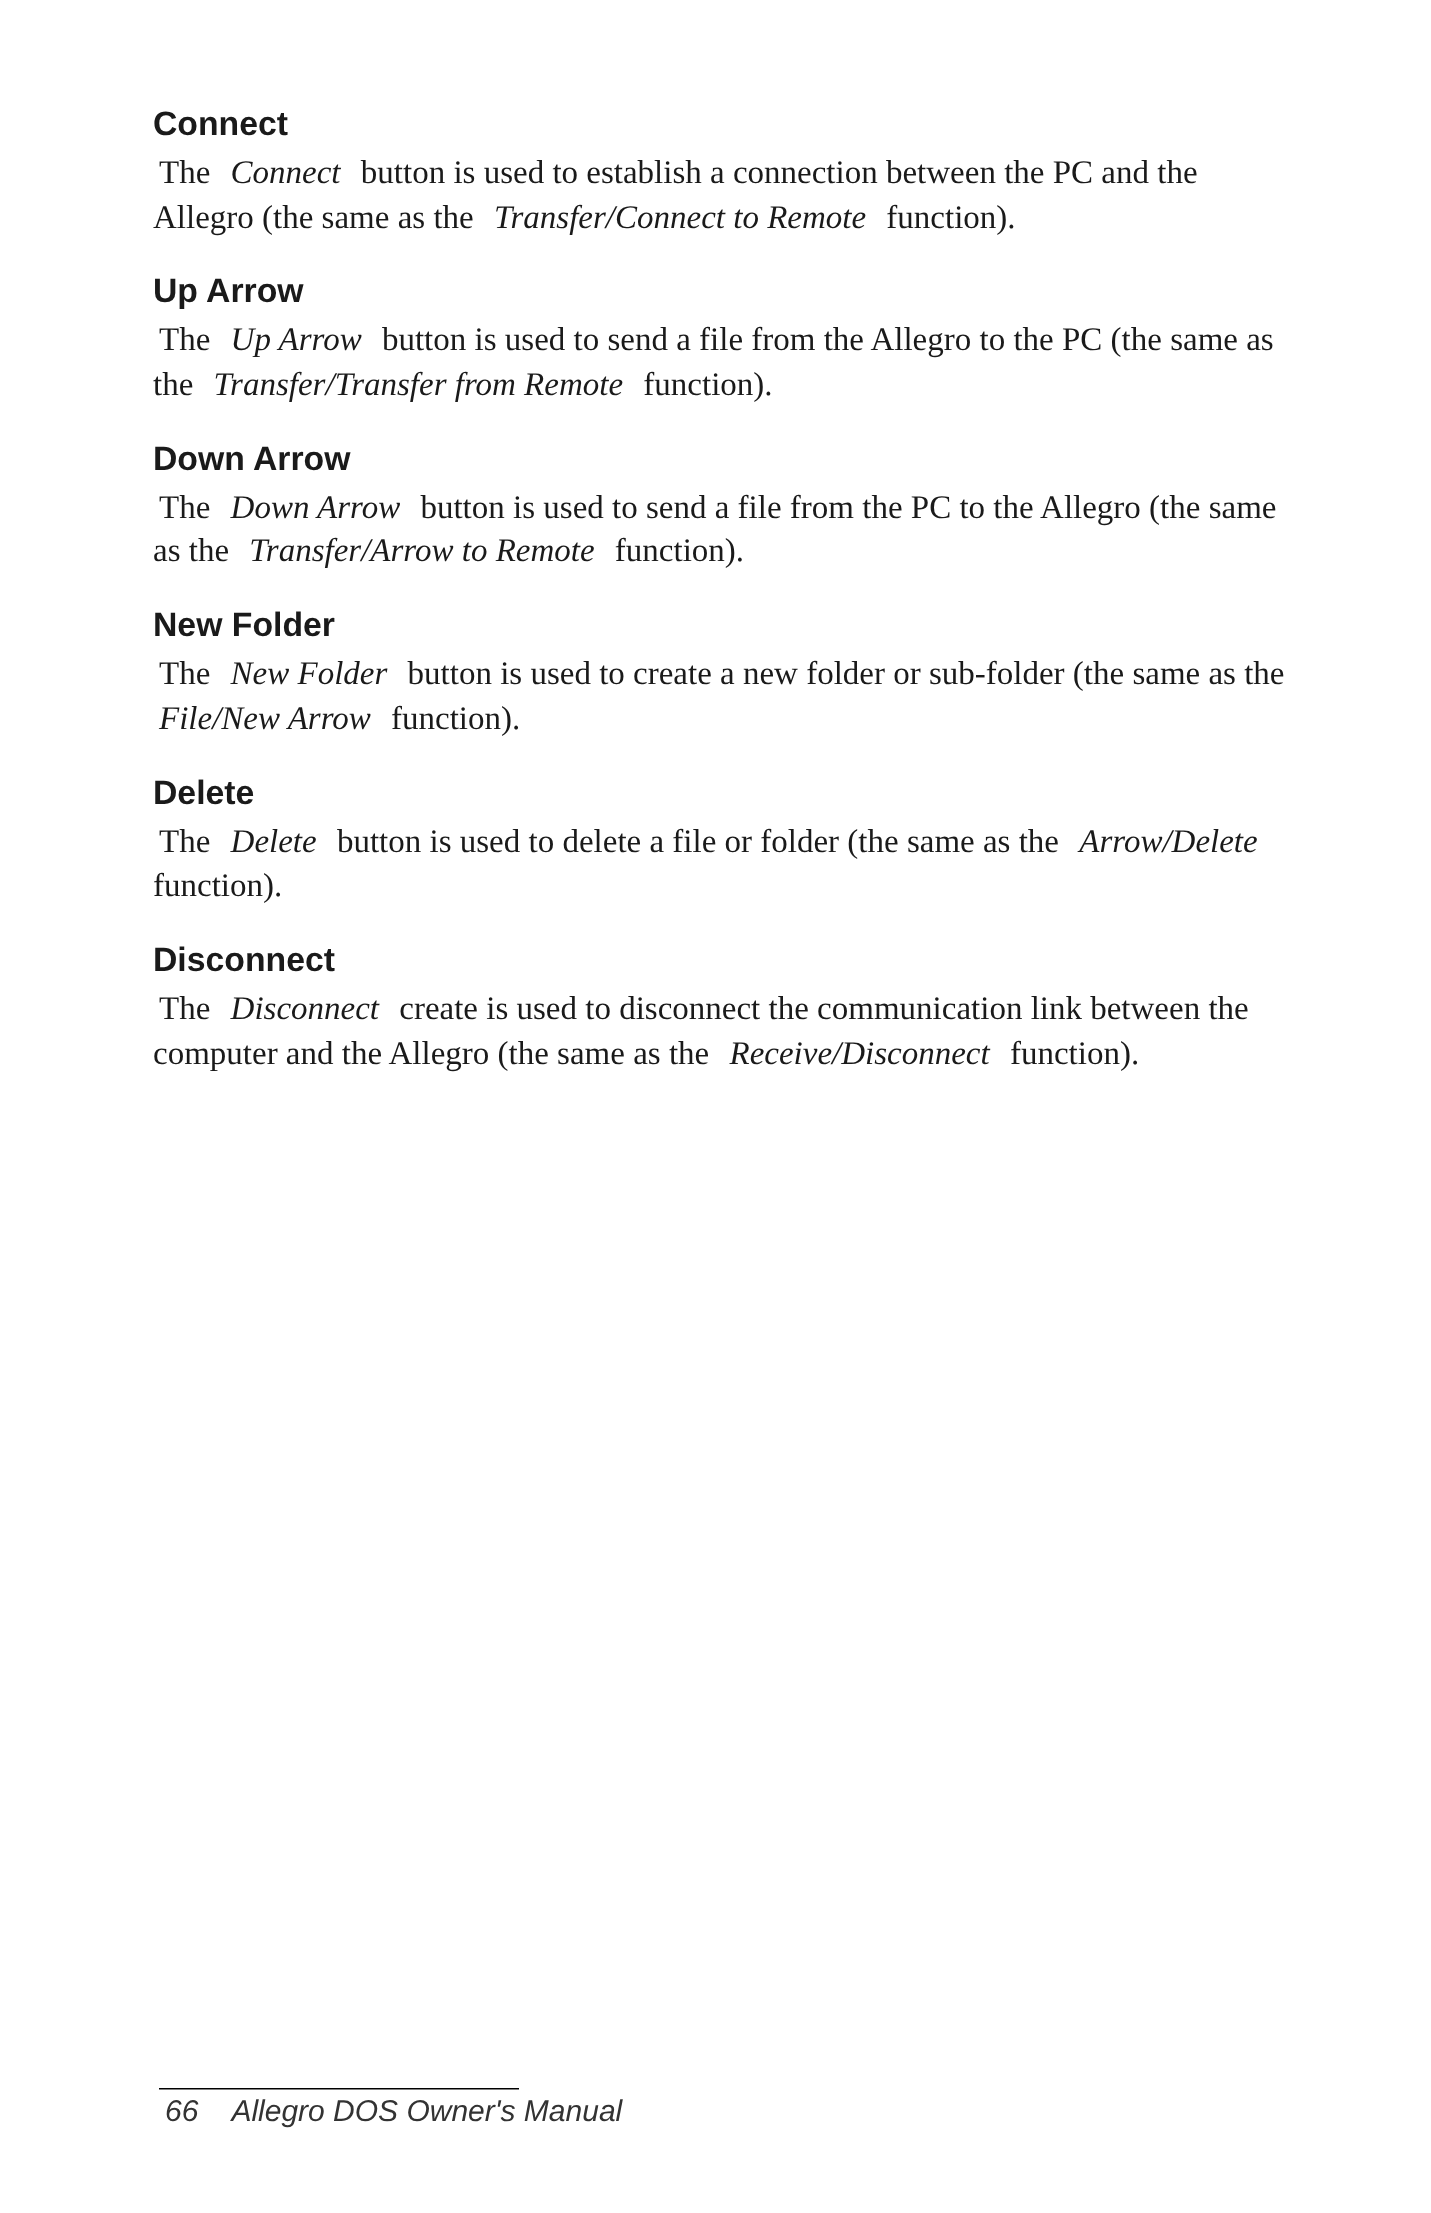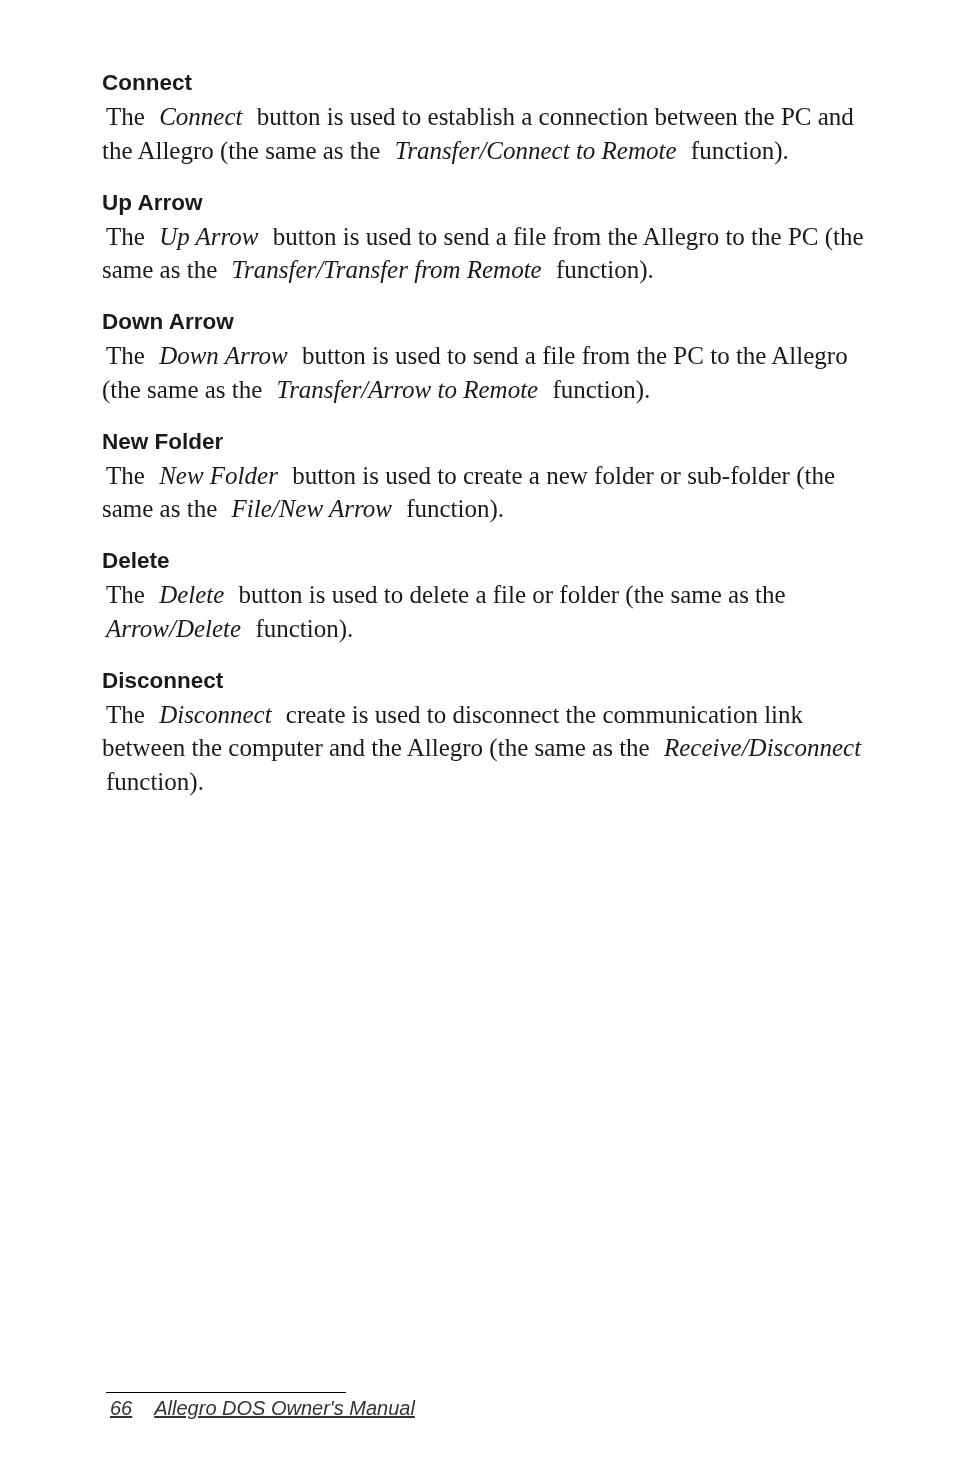--- a/index.html
+++ b/index.html
@@ -17,21 +17,21 @@
       position: relative;
     }
     .section-heading {
       font-family: Helvetica, Arial, sans-serif;
       font-weight: bold;
       font-size: 22.5px;
       margin-bottom: 2px;
       color: #1a1a1a;
     }
     .section-body {
-      font-size: 25px;
+      font-size: 22px;
       line-height: 1.35;
       margin-bottom: 22px;
     }
     .ital {
       font-style: italic;
     }
     .footer {
       position: absolute;
       bottom: 55px;
       left: 90px;
@@ -40,21 +40,20 @@
     .footer-line {
       border-top: 1.5px solid #000;
       width: 240px;
       margin-bottom: 3px;
     }
     .footer-text {
       font-family: Helvetica, Arial, sans-serif;
       font-style: italic;
       font-size: 20px;
       color: #333;
-      text-decoration: underline;
     }
     .page-number {
       font-style: italic;
       padding-right: 14px;
     }
   </style>
 </head>
 <body>
 
 <div class="section-heading">Connect</div>

